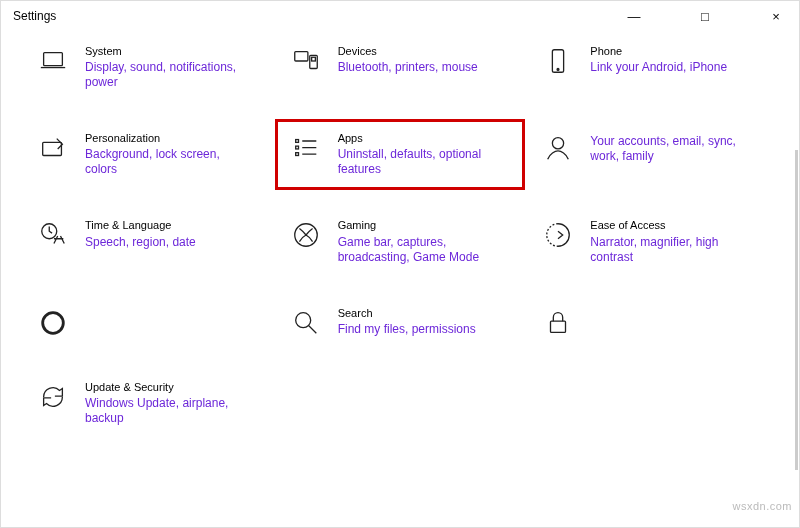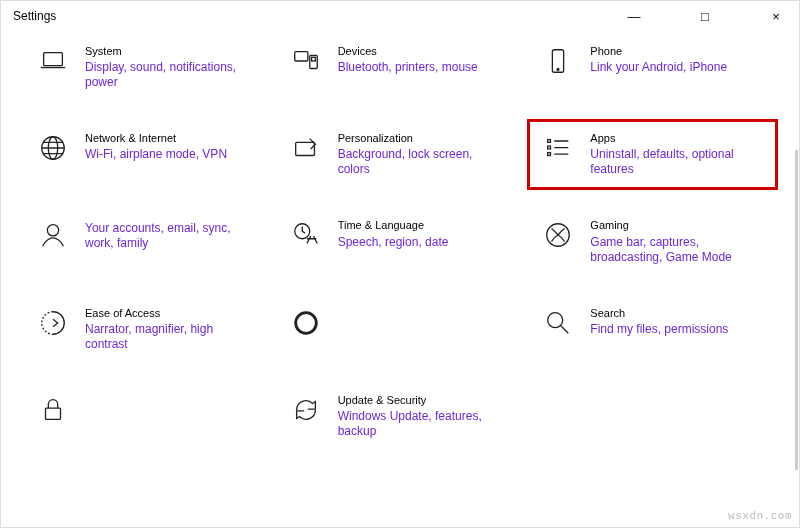--- a/index.html
+++ b/index.html
@@ -61,25 +61,24 @@
     align-items: center;
     justify-content: center;
     color: #222;
   }
   .tile .text { display: flex; flex-direction: column; }
   .tile .text .t { font-size: 11px; color: #000; line-height: 1.2; }
   .tile .text .d { font-size: 12px; color: #6d28d9; margin-top: 2px; line-height: 1.25; max-width: 160px; }
   .watermark {
     position: absolute;
     right: 8px;
-    bottom: 6px;
+    bottom: 16px;
     font-size: 11px;
     color: #bbb;
     letter-spacing: 0.5px;
-    font-family: Liberation Mono, monospace;
   }
   .scrollhint {
     position: absolute;
     right: 2px;
     top: 150px;
     width: 3px;
     height: 320px;
     background: #ccc;
   }
   svg { stroke: #222; stroke-width: 1.4; fill: none; }
@@ -137,33 +136,20 @@
             <rect x="10" y="4" width="12" height="24" rx="2"></rect>
             <circle cx="16" cy="25" r="1" fill="#222"></circle>
           </svg>
       </span>
       <span class="text">
         <span class="t">Phone</span>
         <span class="d">Link your Android, iPhone</span>
       </span>
     </div>
 
-    <div class="tile">
-      <span class="icon">
-        <svg viewBox="0 0 32 32" width="30" height="30">
-            <circle cx="16" cy="16" r="12"></circle>
-            <ellipse cx="16" cy="16" rx="5" ry="12"></ellipse>
-            <path d="M4 16h24M6 10h20M6 22h20"></path>
-          </svg>
-      </span>
-      <span class="text">
-        <span class="t">Network &amp; Internet</span>
-        <span class="d">Wi-Fi, airplane mode, VPN</span>
-      </span>
-    </div>
 
     <div class="tile">
       <span class="icon">
         <svg viewBox="0 0 32 32" width="30" height="30">
             <rect x="5" y="10" width="20" height="14" rx="1"></rect>
             <path d="M20 6l6 6-5 5"></path>
           </svg>
       </span>
       <span class="text">
         <span class="t">Personalization</span>
@@ -271,21 +257,21 @@
 
     <div class="tile">
       <span class="icon">
         <svg viewBox="0 0 32 32" width="30" height="30">
             <path d="M6 16a10 10 0 0 1 17-7l3-2v8h-8"></path>
             <path d="M26 16a10 10 0 0 1-17 7l-3 2v-8h8"></path>
           </svg>
       </span>
       <span class="text">
         <span class="t">Update &amp; Security</span>
-        <span class="d">Windows Update, features, backup</span>
+        <span class="d">Windows Update, airplane, backup</span>
       </span>
     </div>
 
     <div></div>
 
   </div>
 </div>
 
 <div class="scrollhint"></div>
 <div class="watermark">wsxdn.com</div>

